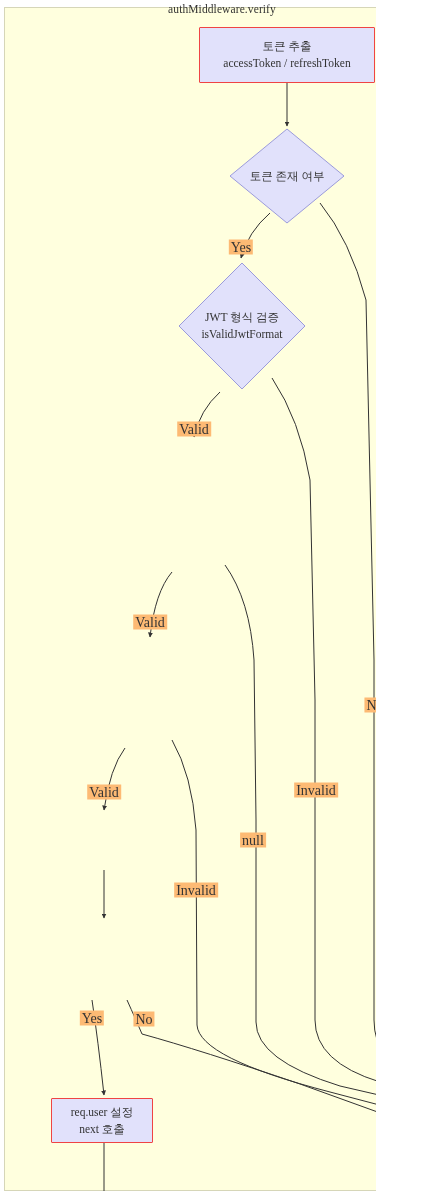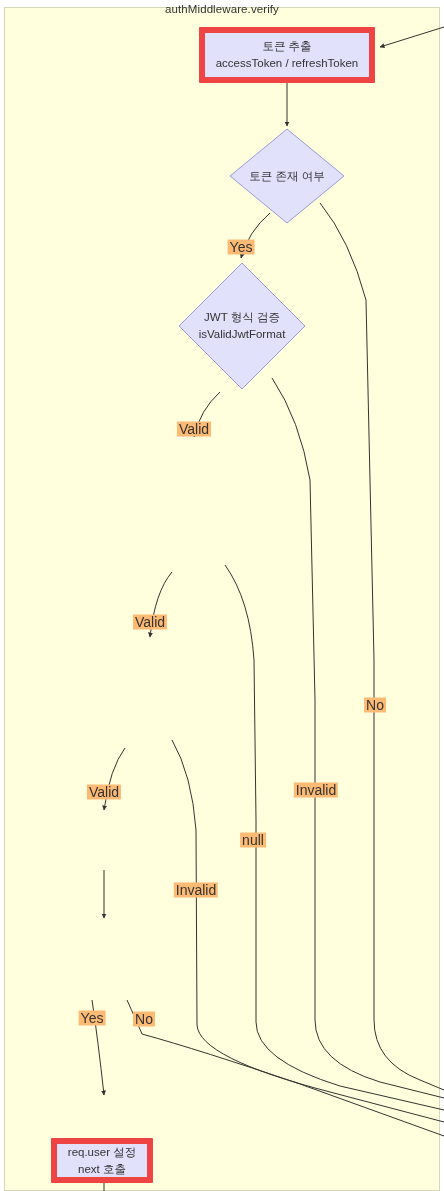--- a/index.html
+++ b/index.html
@@ -2,24 +2,24 @@
 <html><head>
 <meta charset="utf-8">
 <style>
   html, body {
     margin: 0;
     padding: 0;
     background: #ffffff;
   }
   #canvas {
     position: relative;
-    width: 444px;
+    width: 376px;
     height: 1191px;
     overflow: hidden;
-    font-family: Liberation Sans, sans-serif;
+    font-family: Liberation Serif, serif;
     background: #ffffff;
   }
   #subgraph-box {
     position: absolute;
     left: 4px;
     top: 7px;
     width: 436px;
     height: 1184px;
     background: #ffffde;
     border: 1px solid #d6d6b8;
@@ -46,21 +46,21 @@
   .node {
     position: absolute;
     box-sizing: border-box;
     display: flex;
     flex-direction: column;
     align-items: center;
     justify-content: center;
   }
   .proc {
     background: #e1e1fb;
-    border: 6px solid #ef4444;
+    border: 1px solid #ef4444;
     border-radius: 1px;
   }
   .proc .ln {
     font-size: 11.5px;
     color: #333333;
     line-height: 17px;
     white-space: nowrap;
   }
   .diamond-wrap {
     position: absolute;
@@ -167,21 +167,21 @@
     <div class="diamond-label">
       <span class="ln">JWT 형식 검증</span>
       <span class="ln">isValidJwtFormat</span>
     </div>
   </div>
 
 
 
 
 
-  <div class="node proc" style="left:51px; top:1098px; width:102px; height:45px;margin-top:40px;">
+  <div class="node proc" style="left:51px; top:1098px; width:102px; height:45px;">
     <span class="ln">req.user 설정</span>
     <span class="ln">next 호출</span>
   </div>
 
   <div class="elabel" style="left:241px; top:247px;">Yes</div>
 
   <div class="elabel" style="left:375px; top:705px;">No</div>
 
   <div class="elabel" style="left:194px; top:429px;">Valid</div>
 

